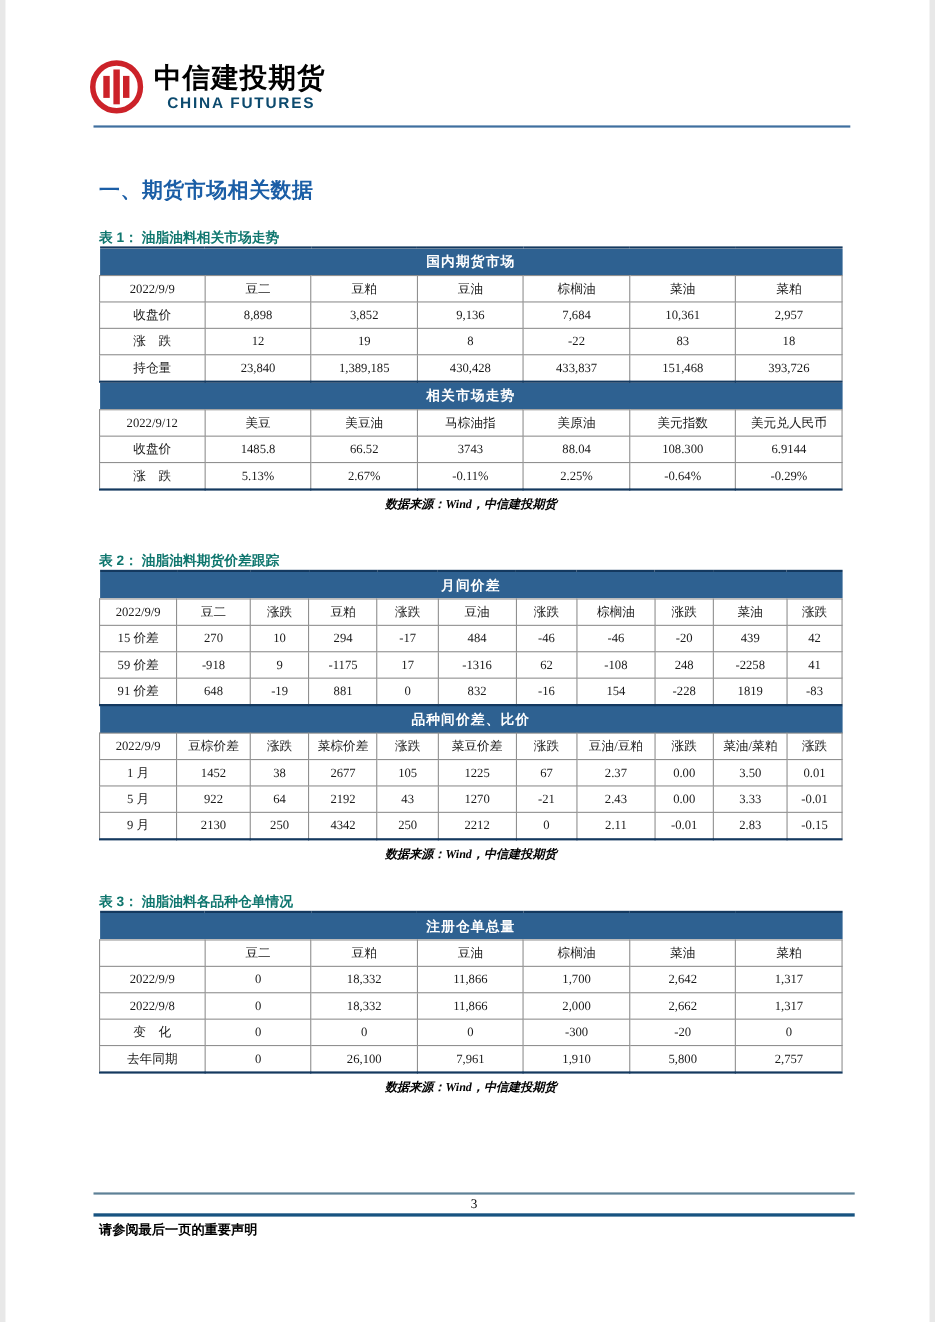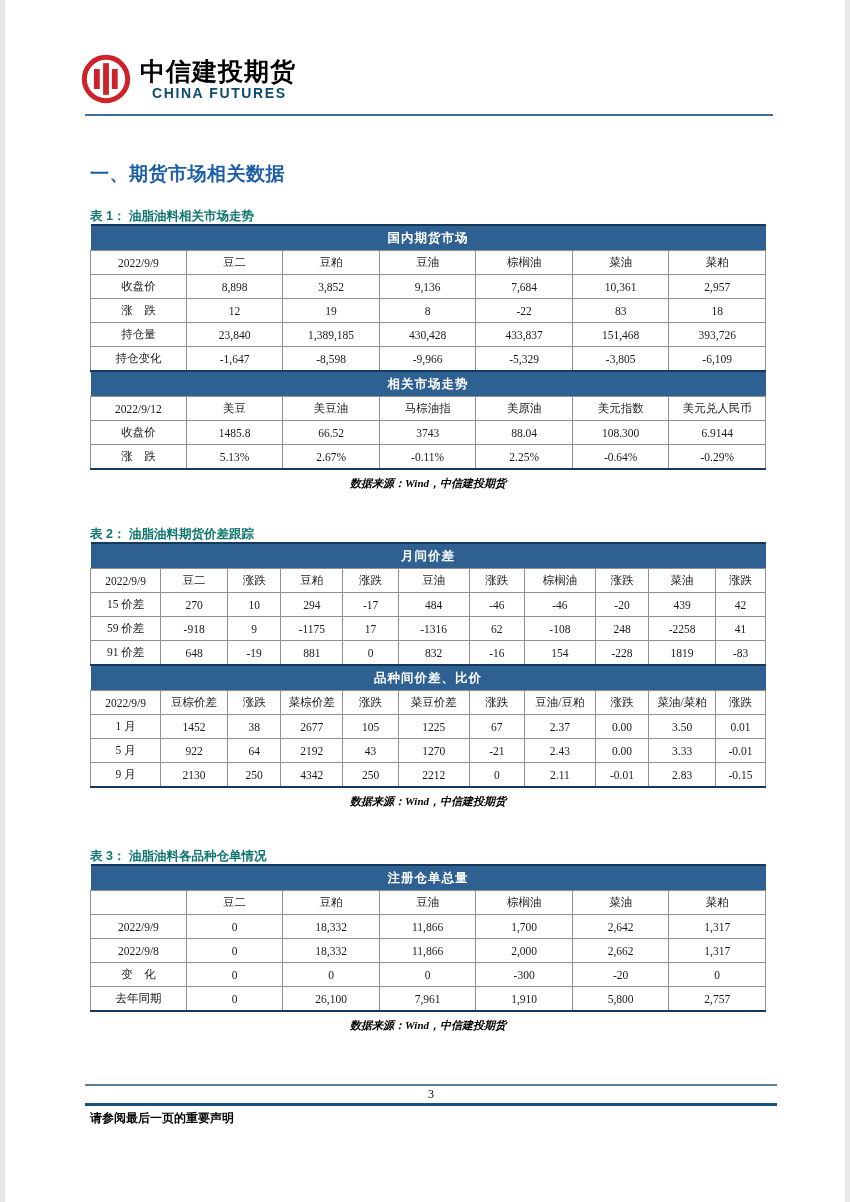--- a/index.html
+++ b/index.html
@@ -25,21 +25,21 @@
   .header-rule{position:absolute;left:80px;top:114px;width:688px;height:2px;background:var(--rule_blue);}
 
   
   .content{position:absolute;left:85px;top:161px;width:676px;}
   .section-title{font-family:"Liberation Sans","DejaVu Sans",sans-serif;font-weight:bold;
                  font-size:19px;line-height:26px;color:var(--title_blue);letter-spacing:.5px;margin:0;}
   .table-label{font-family:"Liberation Sans","DejaVu Sans",sans-serif;font-weight:bold;
                font-size:12.5px;line-height:16px;color:#0f766e;}
   #label1{margin-top:21px;}
   #label2{margin-top:36px;}
-  #label3{margin-top:40px;}
+  #label3{margin-top:28px;}
 
   table.data-table{width:100%;border-collapse:collapse;table-layout:fixed;
                    border-bottom:2px solid var(--band_border);}
   table.data-table td{border:1px solid var(--grid_gray);height:23px;text-align:center;
                       font-size:11.5px;color:#1a1a1a;padding:0 2px;white-space:nowrap;overflow:hidden;}
   table.data-table tr.band td{background:var(--band_blue);color:#fff;border-left:none;border-right:none;
                       border-top:2px solid var(--band_border);border-bottom:none;height:24px;
                       font-family:"Liberation Sans","DejaVu Sans",sans-serif;font-weight:bold;
                       font-size:12.5px;letter-spacing:1px;}
   .source{font-size:11px;font-weight:bold;font-style:italic;color:#000;margin-top:6px;line-height:14px;text-align:center;}
@@ -117,29 +117,20 @@
             <td>18</td>
           </tr>
           <tr>
             <td>持仓量</td>
             <td>23,840</td>
             <td>1,389,185</td>
             <td>430,428</td>
             <td>433,837</td>
             <td>151,468</td>
             <td>393,726</td>
-          </tr>
-          <tr>
-            <td>持仓变化</td>
-            <td>-1,647</td>
-            <td>-8,598</td>
-            <td>-9,966</td>
-            <td>-5,329</td>
-            <td>-3,805</td>
-            <td>-6,109</td>
           </tr>
           <tr class="band">
             <td colspan="7">相关市场走势</td>
           </tr>
           <tr>
             <td>2022/9/12</td>
             <td>美豆</td>
             <td>美豆油</td>
             <td>马棕油指</td>
             <td>美原油</td>

